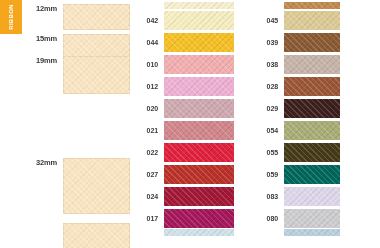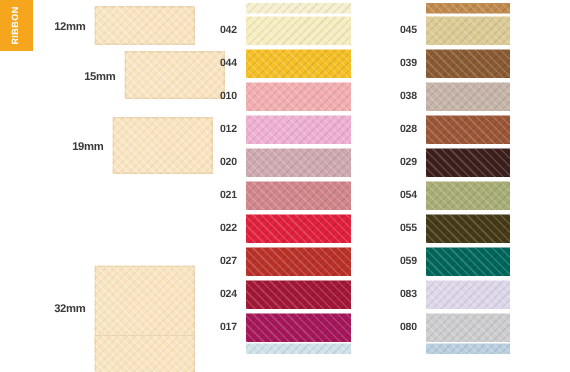--- a/index.html
+++ b/index.html
@@ -52,21 +52,21 @@
     left: 0;
     top: 0;
     width: 130px;
     height: 248px;
   }
   .width-row {
     position: absolute;
     left: 0;
     width: 130px;
     display: flex;
-    align-items: center;
+    align-items: flex-start;
   }
   .width-label {
     width: 62px;
     text-align: right;
     padding-right: 5px;
     font-size: 7.5px;
     font-weight: bold;
     color: #3a3a3a;
     box-sizing: border-box;
     letter-spacing: -0.2px;
@@ -146,29 +146,29 @@
 
   <div class="brand-tab" style="background: rgb(245, 166, 29);">
     <span class="brand-tab-text">RIBBON</span>
   </div>
 
   <div class="width-column">
       <div class="width-row" style="top: 4px; height: 26px;">
         <div class="width-label">12mm</div>
         <div class="width-ribbon" style="top: 0px; height: 26px; background: rgb(248, 228, 192);"></div>
       </div>
-      <div class="width-row" style="top: 34px; height: 32px; margin-left: 20px;">
+      <div class="width-row" style="top: 34px; height: 32px;">
         <div class="width-label">15mm</div>
         <div class="width-ribbon" style="top: 0px; height: 32px; background: rgb(248, 228, 192);"></div>
       </div>
-      <div class="width-row" style="top: 78px; height: 38px; margin-left: 12px;">
+      <div class="width-row" style="top: 56px; height: 38px;">
         <div class="width-label">19mm</div>
         <div class="width-ribbon" style="top: 0px; height: 38px; background: rgb(248, 228, 192);"></div>
       </div>
-      <div class="width-row" style="top: 177px; height: 56px;">
+      <div class="width-row" style="top: 158px; height: 56px;">
         <div class="width-label">32mm</div>
         <div class="width-ribbon" style="top: 0px; height: 56px; background: rgb(248, 228, 192);"></div>
       </div>
       <div class="width-row" style="top: 223px; height: 64px;">
         <div class="width-ribbon" style="top: 0px; height: 64px; background: rgb(248, 228, 192);"></div>
       </div>
     </div>
 
   <div class="swatch-column col-mid">
       <div class="swatch-row clip-top" style="top: 0px; height: 9px;">

